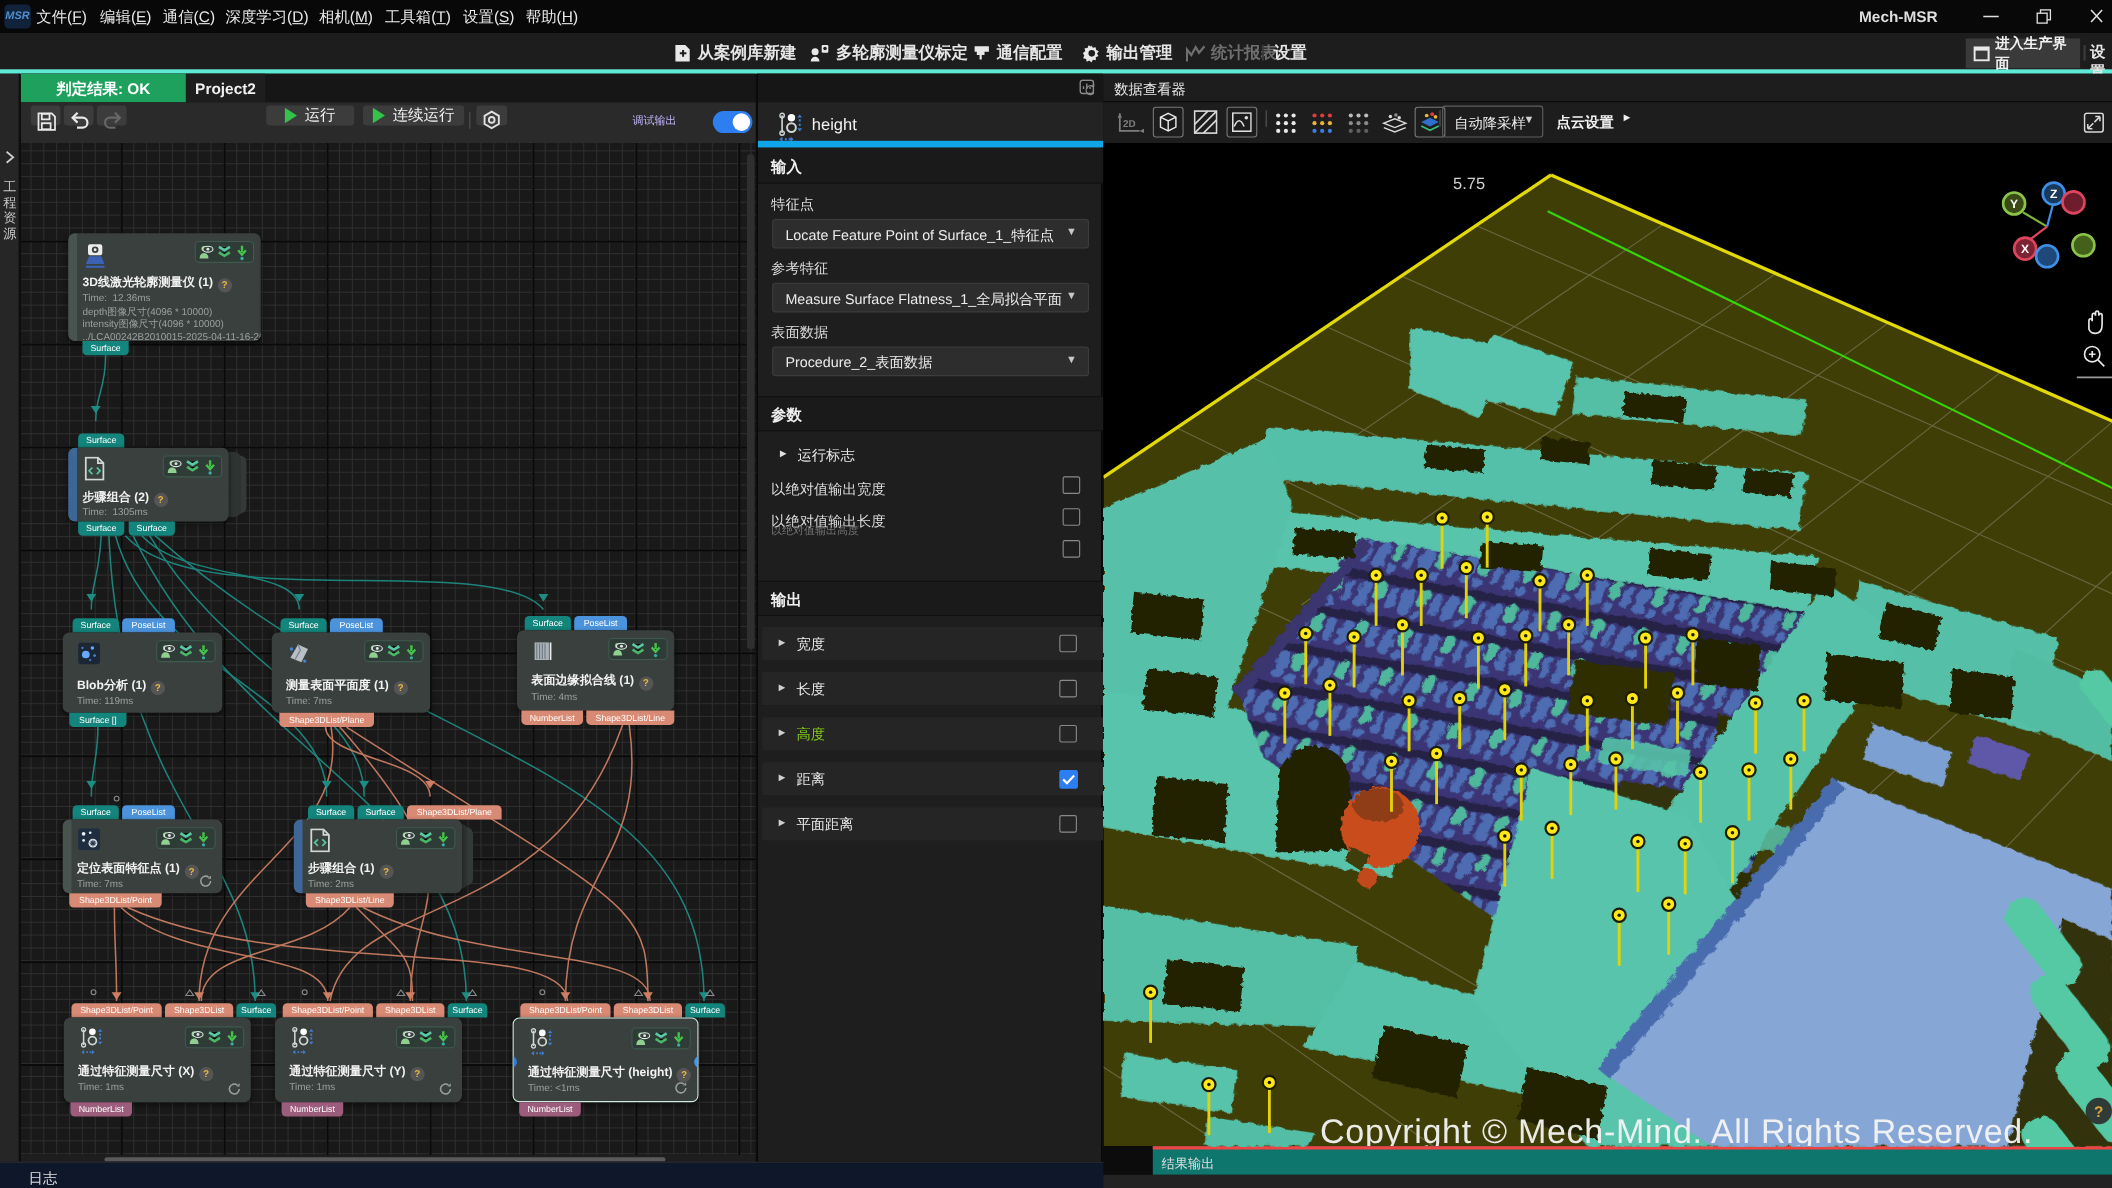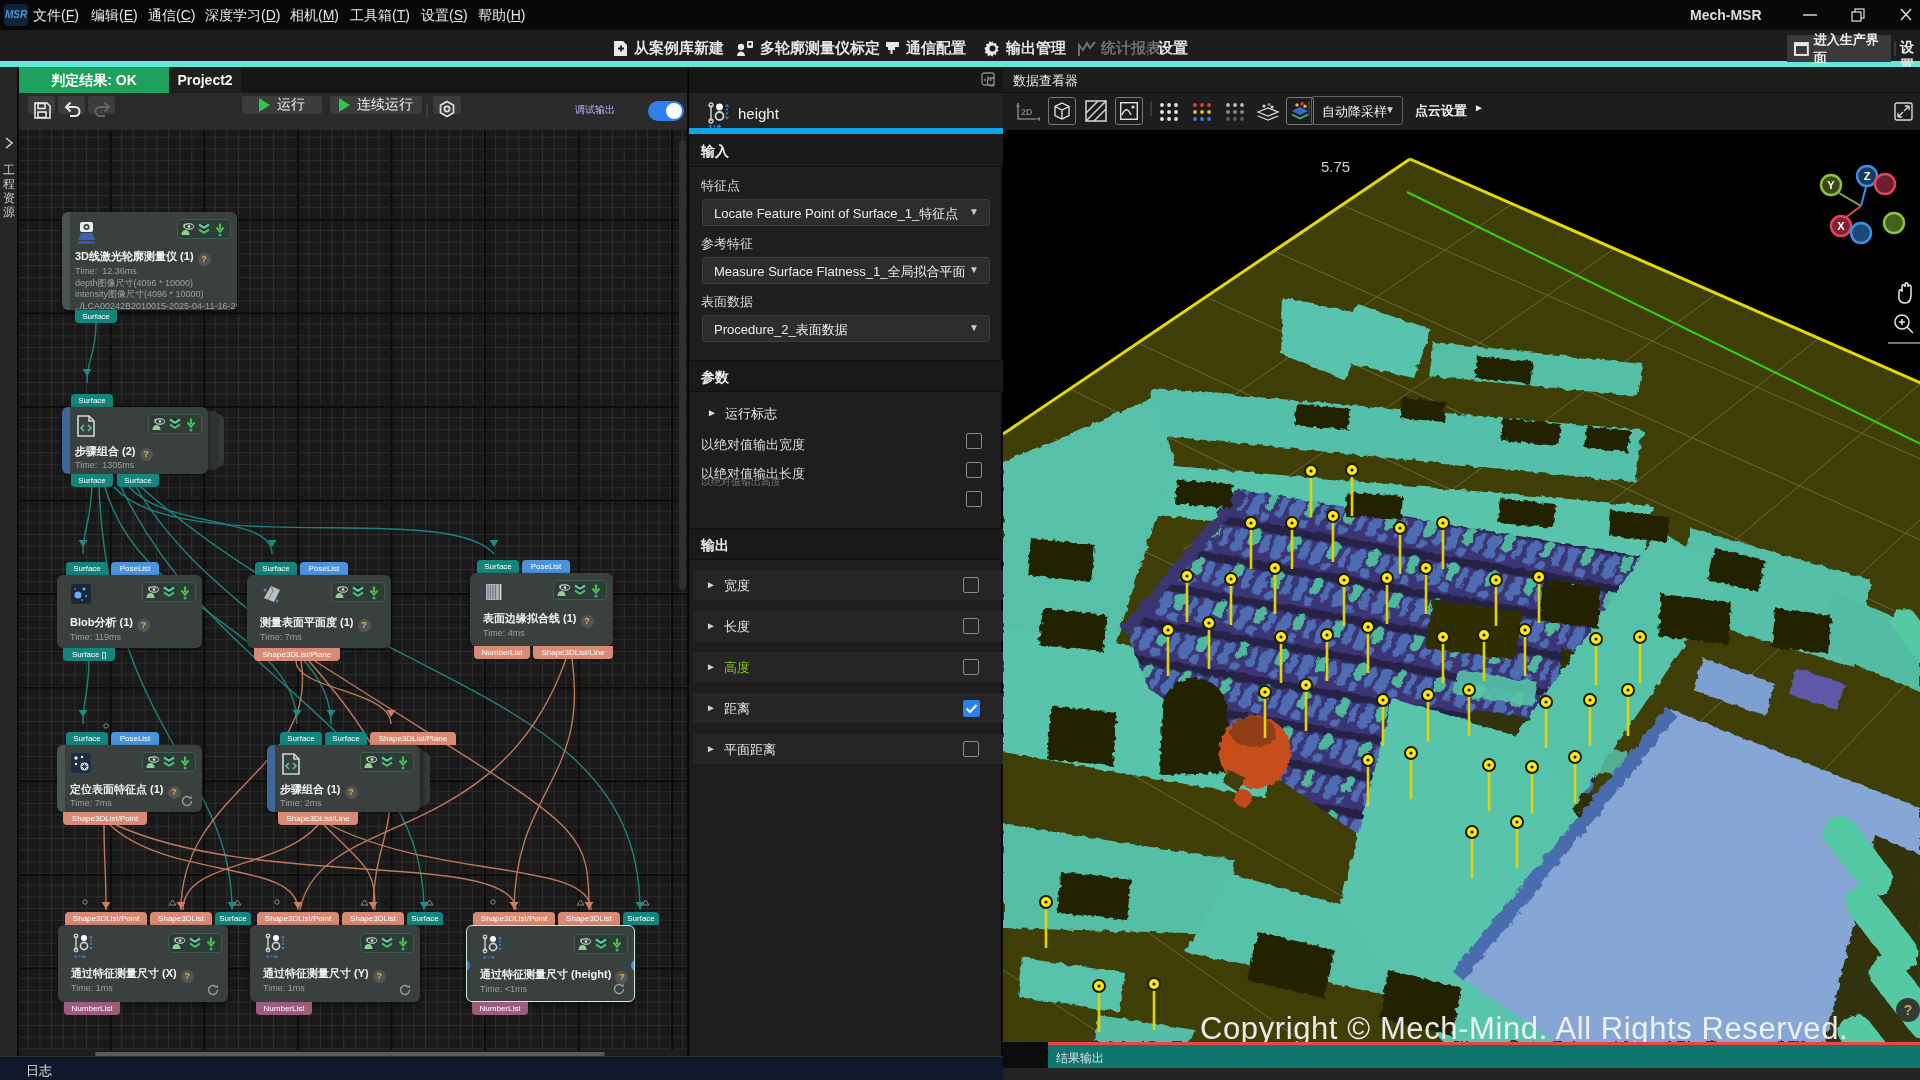--- a/index.html
+++ b/index.html
@@ -5,21 +5,21 @@
 *{margin:0;padding:0;box-sizing:border-box;font-family:"Liberation Sans",sans-serif;}
 html,body{width:1920px;height:1080px;overflow:hidden;background:#0c0c0c;}
 .abs{position:absolute;}
 #root{position:absolute;left:0;top:0;width:1920px;height:1080px;}
 
 #menubar{left:0;top:0;width:1920px;height:30px;background:#080808;color:#e8e8e8;font-size:14px;}
 #menubar .mi{position:absolute;top:7px;}
 #logo{left:4px;top:4px;width:24px;height:22px;background:#10233a;border-radius:4px;color:#4e8fd0;font-size:10px;font-weight:bold;font-style:italic;text-align:center;line-height:22px;}
 #wintitle{position:absolute;left:1690px;top:7px;font-weight:bold;color:#dedede;}
 
-#toolbar2{left:0;top:30px;width:1920px;height:37px;background:#1d1d1d;border-bottom:6px solid #5eead4;color:#e6e6e6;font-size:15px;font-weight:bold;}
+#toolbar2{left:0;top:30px;width:1920px;height:37px;background:#1d1d1d;border-bottom:4px solid #5eead4;color:#e6e6e6;font-size:15px;font-weight:bold;}
 #toolbar2 .tb{position:absolute;top:9px;display:flex;align-items:center;gap:5px;}
 
 #leftstrip{left:0;top:67px;width:18px;height:989px;background:#262626;border-right:1px solid #0a0a0a;color:#cfcfcf;}
 #vtext{position:absolute;left:2px;top:96px;width:14px;font-size:12px;color:#c8c8c8;line-height:14px;text-align:center;}
 
 #tabbar{left:19px;top:67px;width:668px;height:26px;background:#161616;}
 #tab1{position:absolute;left:0;top:0;width:150px;height:26px;background:#1fa15e;color:#fff;font-size:14px;font-weight:bold;text-align:center;line-height:26px;}
 #tab2{position:absolute;left:150px;top:0;width:72px;height:26px;background:#1e1e1e;color:#f0f0f0;font-size:14px;font-weight:bold;text-align:center;line-height:26px;}
 #gtoolbar{left:19px;top:93px;width:668px;height:37px;background:#2a2a2a;}
 .gbtn{position:absolute;top:3px;height:18px;background:#3c3c3c;border-radius:3px;}

